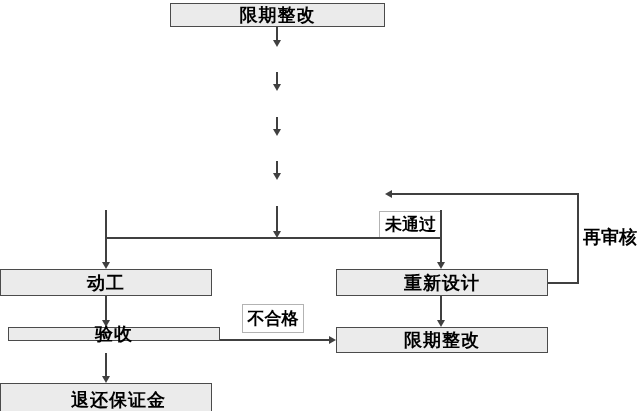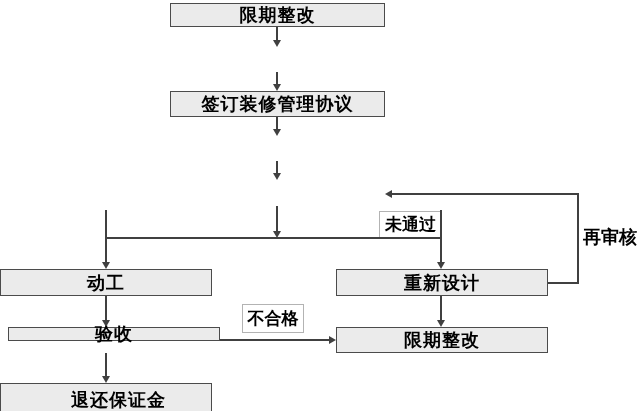--- a/index.html
+++ b/index.html
@@ -116,20 +116,19 @@
 
   <div class="hline" id="a4l"></div>
   <div class="ah ah-right" id="a4h"></div>
 
   <div class="hline" id="loop-b"></div>
   <div class="vline" id="loop-v"></div>
   <div class="hline" id="loop-t"></div>
   <div class="ah ah-left" id="loop-h"></div>
 
   <div class="node" id="n-owner">限期整改</div>
-  <div class="node" id="n-agreement">签订装修管理协议</div>
   <div class="node" id="n-start">动工</div>
   <div class="node" id="n-redesign">重新设计</div>
   <div class="node" id="n-accept">验收</div>
   <div class="node" id="n-rectify">限期整改</div>
   <div class="node" id="n-refund">退还保证金</div>
 
 </div>
 
 </body></html>

